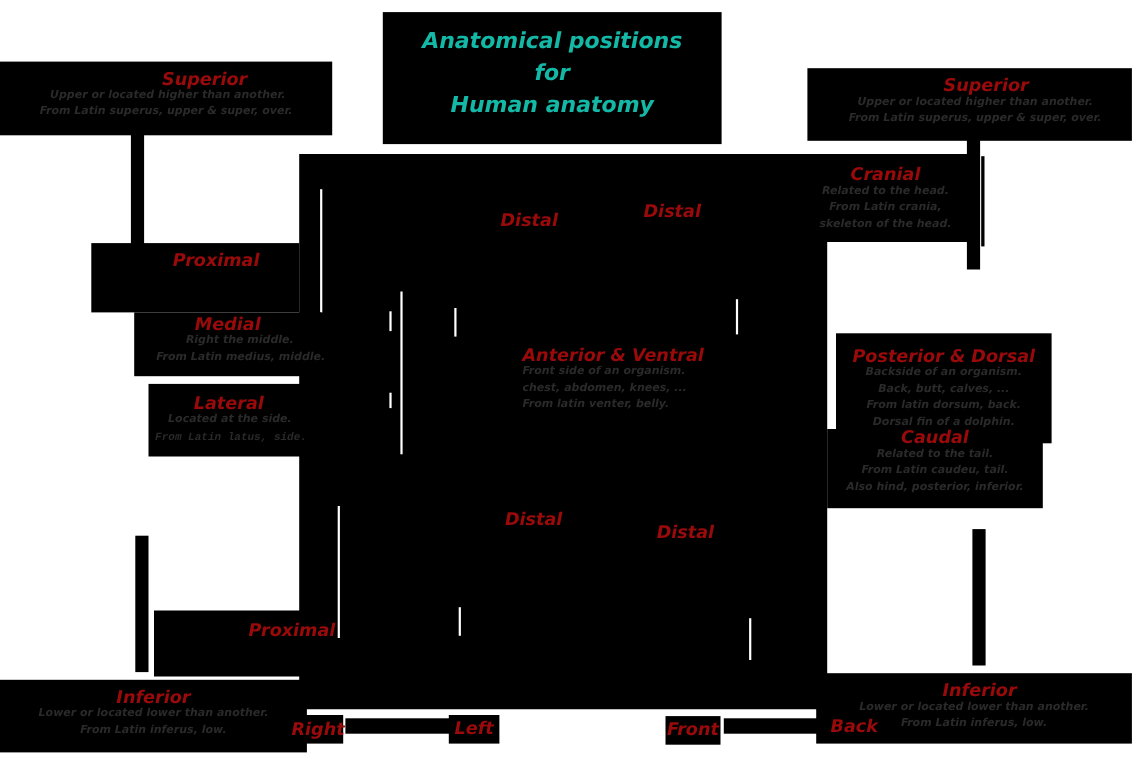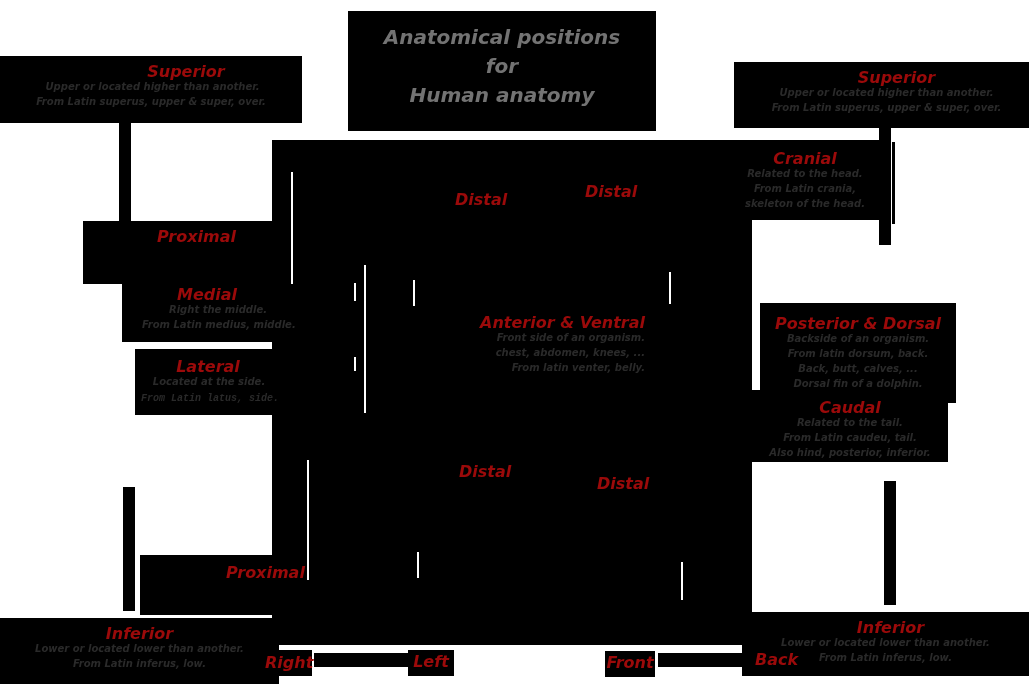--- a/index.html
+++ b/index.html
@@ -18,21 +18,21 @@
   .desc {
     color:#2a2a2a; font-weight:bold; font-style:italic;
     font-size:10px; line-height:15px; white-space:nowrap;
   }
   .abs { position:absolute; }
   .title {
     position:absolute; left:348px; top:11px; width:308px; height:120px;
     background:#000; text-align:center;
   }
   .title .line {
-    color:#737373; font-style:italic; font-weight:bold;
+    color:#14b8a6; font-style:italic; font-weight:bold;
     font-size:20px; line-height:29px;
   }
 </style>
 </head>
 <body>
 
 <div class="title">
   <div class="line" style="margin-top:12px;">Anatomical positions</div>
   <div class="line">for</div>
   <div class="line">Human anatomy</div>
@@ -73,21 +73,21 @@
   <div class="term" style="margin-top:11px; padding-left:6px;">Lateral</div>
   <div class="desc" style="padding-left:8px;">Located at the side.</div>
   <div class="desc" style="padding-left:6px; margin-top:2px;font-family:Liberation Mono, monospace;">From Latin latus, side.</div>
 </div>
 
 <div class="term abs" style="left:455px; top:193px;">Distal</div>
 <div class="term abs" style="left:585px; top:185px;">Distal</div>
 <div class="term abs" style="left:459px; top:465px;">Distal</div>
 <div class="term abs" style="left:597px; top:477px;">Distal</div>
 
-<div class="abs" style="left:475px; top:316px; width:170px; text-align:right;">
+<div class="abs" style="left:475px; top:316px; width:170px; text-align:left;">
   <div class="term">Anterior &amp; Ventral</div>
   <div class="desc">Front side of an organism.</div>
   <div class="desc">chest, abdomen, knees, ...</div>
   <div class="desc">From latin venter, belly.</div>
 </div>
 
 <div class="term abs" style="left:226px; top:566px;">Proximal</div>
 
 <div class="box" style="left:734px; top:62px; width:295px; height:66px;">
   <div class="term" style="margin-top:9px; padding-left:30px;">Superior</div>
@@ -100,27 +100,27 @@
 <div class="box" style="left:730px; top:140px; width:150px; height:80px;">
   <div class="term" style="margin-top:12px; padding-left:0px;">Cranial</div>
   <div class="desc">Related to the head.</div>
   <div class="desc">From Latin crania,</div>
   <div class="desc">skeleton of the head.</div>
 </div>
 
 <div class="box" style="left:760px; top:303px; width:196px; height:100px;">
   <div class="term" style="margin-top:14px;">Posterior  &amp;  Dorsal</div>
   <div class="desc">Backside of an organism.</div>
+  <div class="desc">Back, butt, calves, ...</div>
   <div class="desc">From latin dorsum, back.</div>
-  <div class="desc">Back, butt, calves, ...</div>
   <div class="desc">Dorsal fin of a dolphin.</div>
 </div>
 
 <div class="box" style="left:752px; top:390px; width:196px; height:72px;">
-  <div class="term" style="margin-top:11px; padding-left:0px;">Caudal</div>
+  <div class="term" style="margin-top:1px; padding-left:0px;">Caudal</div>
   <div class="desc">Related to the tail.</div>
   <div class="desc">From Latin caudeu, tail.</div>
   <div class="desc">Also hind, posterior, inferior.</div>
 </div>
 
 <div class="blk" style="left:123px; top:487px; width:12px; height:124px;"></div>
 <div class="blk" style="left:884px; top:481px; width:12px; height:124px;"></div>
 
 <div class="box" style="left:0; top:618px; width:279px; height:66px;">
   <div class="term" style="margin-top:9px; padding-left:0;">Inferior</div>

